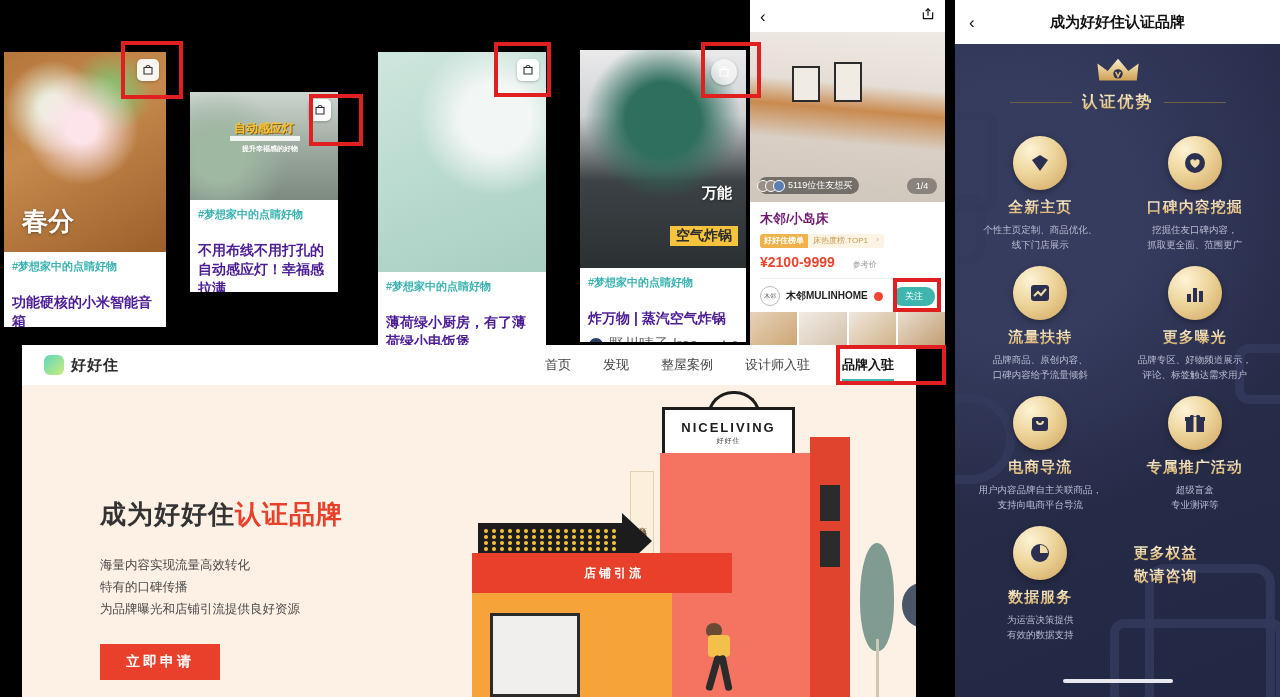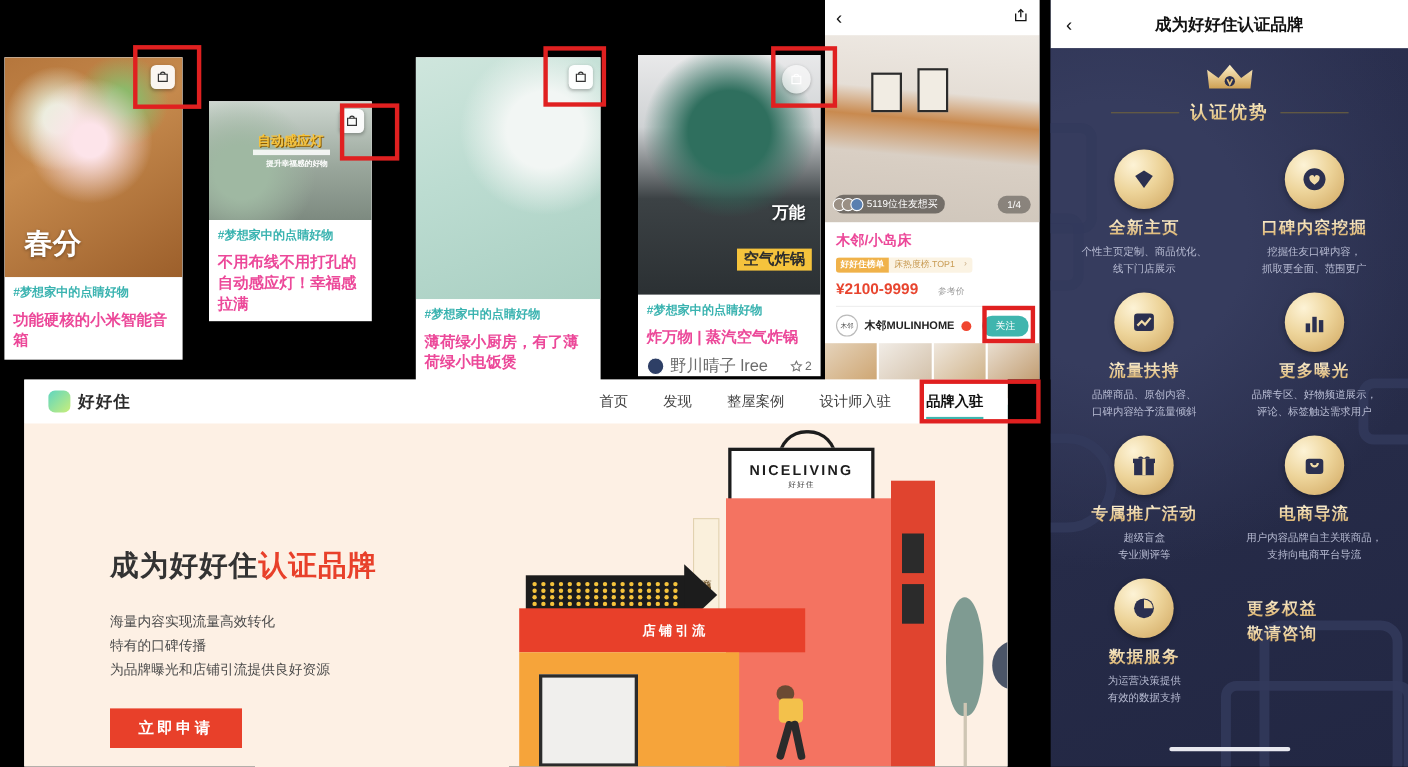--- a/index.html
+++ b/index.html
@@ -12,21 +12,21 @@
   #stage { position: relative; width: 1280px; height: 697px; background:#000; }
   .redbox { position: absolute; border: 4px solid #e02020; z-index: 40; pointer-events:none; }
   .ph { position:absolute; inset:0; background-size:cover; background-position:center; }
 
   
   .feed-card { position:absolute; background:#fff; overflow:hidden; z-index:10;
                box-shadow:0 0 0 1px rgba(0,0,0,.06); }
   .feed-card .thumb { position:relative; width:100%; overflow:hidden; }
   .feed-card .meta { padding:6px 8px 8px 8px; }
   .feed-card .tag { color:#3ab3b0; font-size:11px; font-weight:bold; line-height:16px; }
-  .feed-card .title { color:#ec4899; font-size:14px; font-weight:bold; line-height:19px; margin-top:7px; }
+  .feed-card .title { color:#4c1d95; font-size:14px; font-weight:bold; line-height:19px; margin-top:19px; }
   .feed-card .row { display:flex; align-items:center; justify-content:space-between; margin-top:7px; }
   .feed-card .author { display:flex; align-items:center; gap:5px; }
   .feed-card .avatar { width:16px; height:16px; border-radius:50%; background:#c8b49a; flex:0 0 16px;
                        border:1px solid #fff; }
   .feed-card .aname { font-size:15px; color:#6b6b6b; white-space:nowrap; }
   .feed-card .fav { display:flex; align-items:center; gap:2px; font-size:11px; color:#6b6b6b; }
 
   .bagbtn { position:absolute; width:22px; height:22px; border-radius:5px;
             background:rgba(255,255,255,.92); display:flex; align-items:center; justify-content:center;
             box-shadow:0 1px 3px rgba(0,0,0,.25); }
@@ -66,21 +66,21 @@
   .hero-badge { position:absolute; left:8px; bottom:8px; height:17px; border-radius:9px;
                 background:rgba(0,0,0,.45); color:#fff; font-size:9px; display:flex; align-items:center;
                 gap:3px; padding:0 7px 0 3px; }
   .hero-badge .dots { display:flex; }
   .hero-badge .dots i { width:12px; height:12px; border-radius:50%; display:block; border:1px solid #fff;
                         margin-left:-4px; background:#9a8f84; }
   .hero-count { position:absolute; right:8px; bottom:8px; height:16px; min-width:30px; border-radius:8px;
                 background:rgba(0,0,0,.35); color:#fff; font-size:9px; display:flex; align-items:center;
                 justify-content:center; padding:0 7px; }
   .pd-body { padding:8px 10px 0 10px; }
-  .pd-name { font-size:13px; font-weight:bold; color:#ec4899; }
+  .pd-name { font-size:13px; font-weight:bold; color:#701a75; }
   .pd-rankrow { display:flex; align-items:center; margin-top:6px; height:14px;
                 background:#fbf3e3; border-radius:3px; width:max-content; overflow:hidden; }
   .pd-rank-l { background:#f0b24a; color:#fff; font-size:8px; padding:0 4px; line-height:14px; font-weight:bold; }
   .pd-rank-r { color:#c89a52; font-size:8px; padding:0 16px 0 5px; line-height:14px; position:relative; }
   .pd-rank-r::after { content:"›"; position:absolute; right:5px; top:-1px; color:#cbb08a; }
   .pd-price { margin-top:6px; color:#e8452f; font-size:14px; font-weight:bold; }
   .pd-price small { font-size:8px; color:#9a9a9a; font-weight:normal; margin-left:18px; }
   .pd-hr { height:1px; background:#eee; margin:8px 0 0 0; }
   .pd-brandrow { display:flex; align-items:center; gap:6px; padding:7px 0 4px 0; }
   .brand-logo { width:20px; height:20px; border-radius:50%; border:1px solid #bbb; font-size:6px;
@@ -451,43 +451,43 @@
                 <rect x="16" y="10" width="4" height="11"></rect>
             </svg>
           </div>
           <div class="gtitle">更多曝光</div>
           <div class="gdesc" style="white-space:pre-line">品牌专区、好物频道展示，
 评论、标签触达需求用户</div>
         </div>
 
         <div class="gitem">
           <div class="gicon">
+            <svg width="24" height="24" viewBox="0 0 24 24">
+                <rect x="4" y="6" width="16" height="14" rx="3" fill="#2b3050"></rect>
+            <path d="M9 10a3 3 0 0 0 6 0" stroke="#f2dca8" stroke-width="2" fill="none"></path>
+              </svg>
+          </div>
+          <div class="gtitle">电商导流</div>
+          <div class="gdesc" style="white-space:pre-line">用户内容品牌自主关联商品，
+支持向电商平台导流</div>
+        </div>
+
+        <div class="gitem">
+          <div class="gicon">
             <svg width="24" height="24" viewBox="0 0 24 24" fill="#2b3050">
               <rect x="3" y="9" width="18" height="12"></rect>
                 <rect x="2" y="6" width="20" height="4"></rect>
               <rect x="10.5" y="6" width="3" height="15" fill="#f2dca8"></rect>
               <path d="M12 6c-2-3-6-2-5 0z"></path>
                 <path d="M12 6c2-3 6-2 5 0z"></path>
             </svg>
           </div>
           <div class="gtitle">专属推广活动</div>
           <div class="gdesc" style="white-space:pre-line">超级盲盒
 专业测评等</div>
-        </div>
-
-        <div class="gitem">
-          <div class="gicon">
-            <svg width="24" height="24" viewBox="0 0 24 24">
-                <rect x="4" y="6" width="16" height="14" rx="3" fill="#2b3050"></rect>
-            <path d="M9 10a3 3 0 0 0 6 0" stroke="#f2dca8" stroke-width="2" fill="none"></path>
-              </svg>
-          </div>
-          <div class="gtitle">电商导流</div>
-          <div class="gdesc" style="white-space:pre-line">用户内容品牌自主关联商品，
-支持向电商平台导流</div>
         </div>
 
         <div class="gitem">
           <div class="gicon">
             <svg width="24" height="24" viewBox="0 0 24 24">
                 <circle cx="12" cy="12" r="9" fill="#2b3050"></circle>
             <path d="M12 12V4a8 8 0 0 1 8 8z" fill="#f2dca8"></path>
               </svg>
           </div>
           <div class="gtitle">数据服务</div>

